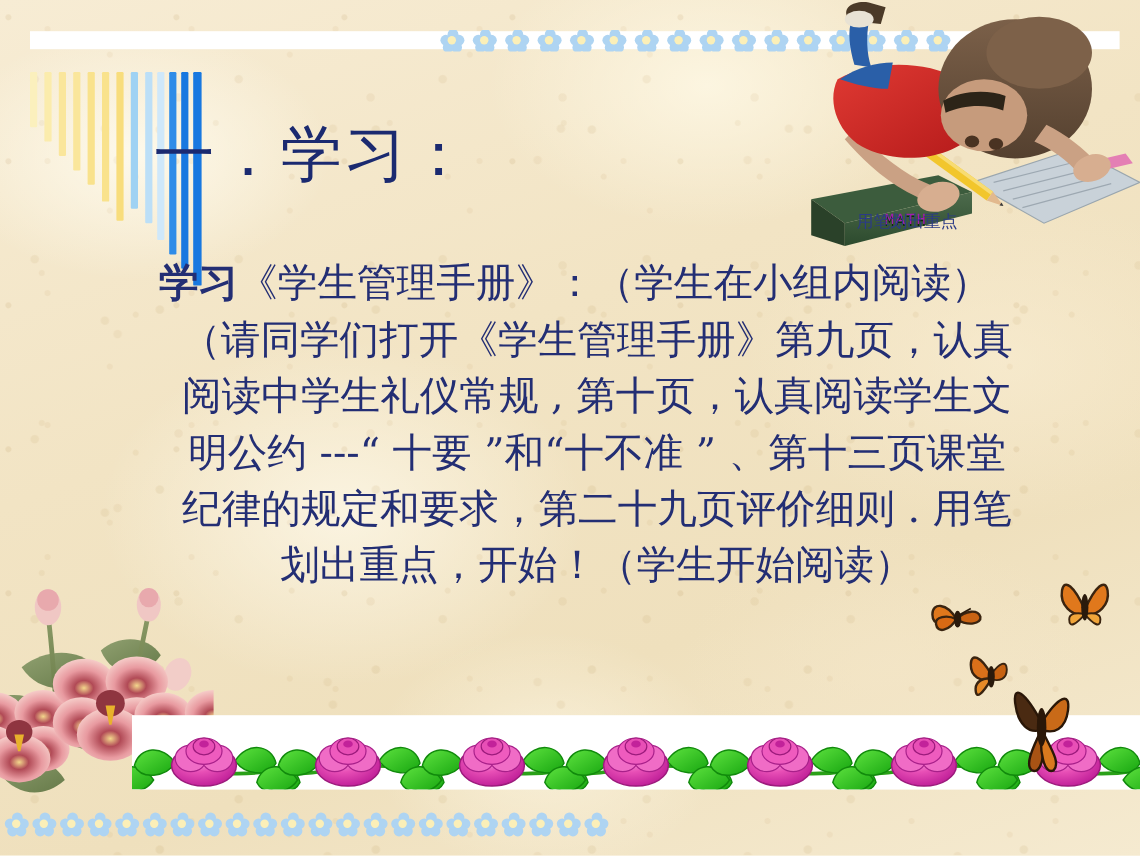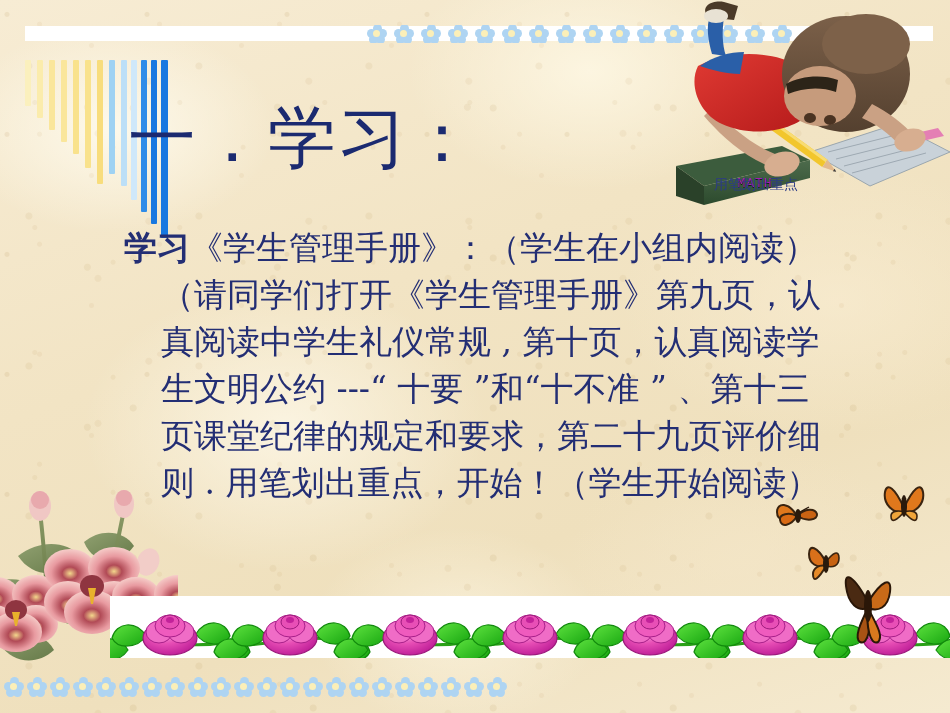--- a/index.html
+++ b/index.html
@@ -58,32 +58,32 @@
            background:#fbefb8;display:block;z-index:2;}
 
   
   .bars{position:absolute;left:25px;top:60px;width:145px;height:180px;}
   .bars span{position:absolute;top:0;display:block;border-radius:1px;}
 
   
   .title{
     position:absolute;left:128px;top:104px;
     font-family:"DejaVu Serif","Liberation Serif",serif;
-    font-size:68px;line-height:1;color:#1b2a70;letter-spacing:2px;
+    font-size:51px;line-height:1;color:#1b2a70;letter-spacing:2px;
     white-space:nowrap;
   }
 
   
   .body-text{
     position:absolute;left:108px;top:208px;width:742px;
     font-family:"DejaVu Serif","Liberation Serif",serif;
     font-size:33px;line-height:47px;color:#232e74;
     text-indent:0;
   }
-  .body-text p{margin:16px;padding-left:37px;text-indent:-37px;}
+  .body-text p{margin:4px;padding-left:37px;text-indent:-37px;text-align:center;}
   .body-text .lead{font-weight:bold;}
 
   
   .boy{position:absolute;left:660px;top:0px;width:290px;height:205px;}
   .mathbook-label{
     position:absolute;left:700px;top:176px;width:110px;
     font-family:Liberation Mono, monospace;
     font-size:13px;color:#a21caf;letter-spacing:1px;text-align:center;
     text-shadow:0 1px 0 #11240f;
   }

